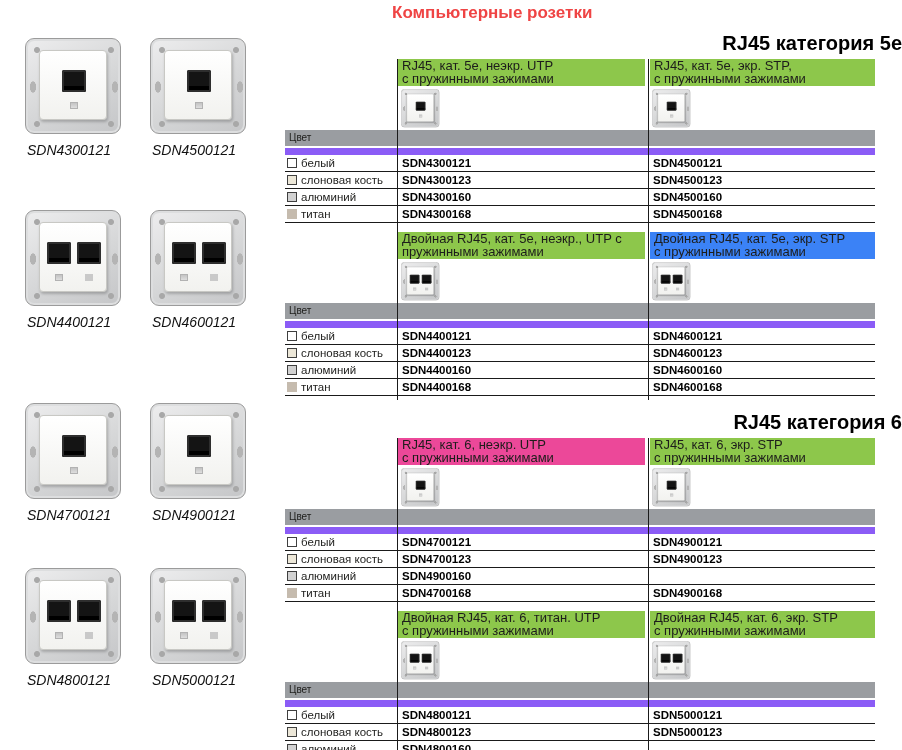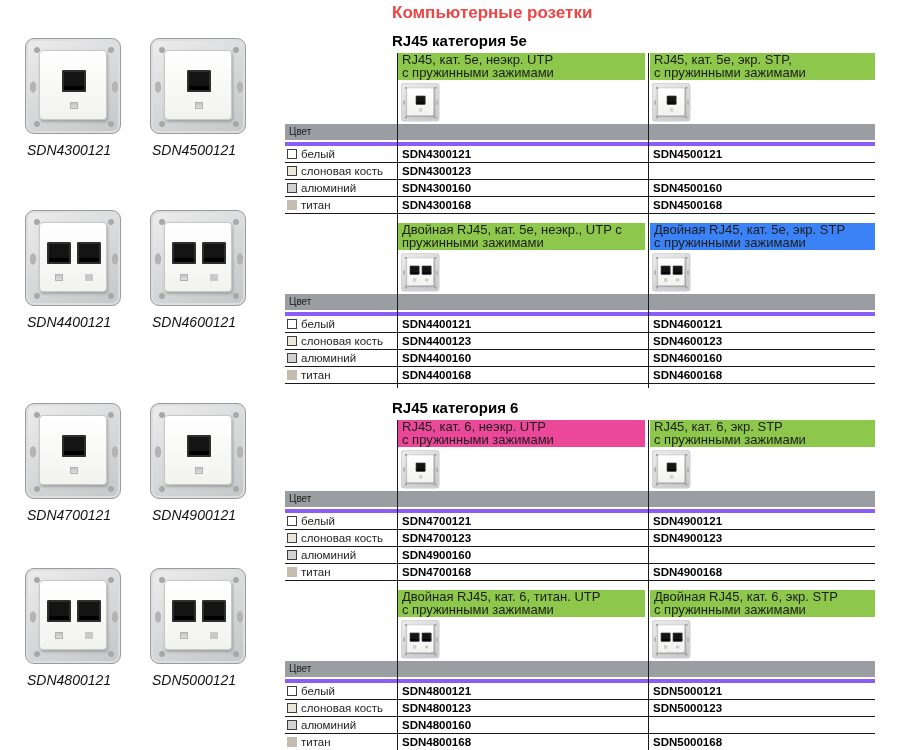--- a/index.html
+++ b/index.html
@@ -35,21 +35,21 @@
             background:linear-gradient(#c3c3c3,#dedede); border:1px solid #b2b2b2; }
   .socket.double .emblem { left:29px; box-shadow:30px 0 0 #c9c9c9; }
 
   
   .mini { width:40px; height:40px; margin:3px 0 0 4px; overflow:visible; }
   .mini .socket { transform:scale(0.4); transform-origin:0 0; }
 
   
   .right { position:absolute; left:285px; top:0; width:617px; }
   h1 { margin:3px 0 0 107px; font-size:17px; font-weight:bold; color:#ef4444; }
-  h2 { margin:9px 0 4px 107px; font-size:15px; font-weight:bold; color:#000; }
+  h2 { margin:9px 0 4px 107px; font-size:20px; font-weight:bold; color:#000;text-align:right; }
   h2.second { margin-top:11px; }
 
   .twrap { position:relative; width:590px; padding-bottom:4px; }
   .vline { position:absolute; top:0; bottom:0; width:1px; background:#1a1a1a; z-index:3; }
   .v1 { left:112px; } .v2 { left:363px; }
   .sub-gap { height:9px; }
 
   .row  { display:flex; }
   .lab  { flex:none; width:112px; padding-left:2px; }
   .c1   { flex:none; width:251px; }
@@ -59,21 +59,21 @@
   .ghdr { height:100%; padding:1px 16px 0 4px; font-size:13px; font-weight:normal;
           line-height:12.5px; color:#1d1d1b; }
   .c1 .ghdr { margin-left:1px; margin-right:3px; }
   .c2 .ghdr { margin-left:2px; }
 
   .img-row { height:44px; }
 
   .cvet-row { height:16px; margin-bottom:2px; padding-left:4px;
               font-size:10px; line-height:16px; color:#1d1d1b; }
 
-  .crows { border-top:4px solid #8b5cf6; }
+  .crows { border-top:7px solid #8b5cf6; }
   .color-row { height:17px; border-bottom:1px solid #1a1a1a; font-size:11.5px; line-height:16px; }
   .swatch { display:inline-block; width:10px; height:10px; margin-right:4px; vertical-align:-1px;
             border:1px solid #3f3f3f; }
   .swatch.nb { border:none; }
   .code { font-weight:bold; padding-left:5px; color:#000; }
 </style>
 </head>
 <body>
 
 <div class="gallery">
@@ -205,20 +205,21 @@
       </div>
       <div class="crows">
         <div class="row color-row">
           <div class="lab"><span class="swatch" style="background-color: rgb(255, 255, 255);"></span><span>белый</span></div>
           <div class="c1 code">SDN4300121</div>
           <div class="c2 code">SDN4500121</div>
         </div>
         <div class="row color-row">
           <div class="lab"><span class="swatch" style="background-color: rgb(236, 231, 216);"></span><span>слоновая кость</span></div>
           <div class="c1 code">SDN4300123</div>
+          <div class="c2 code">SDN4500123</div>
         </div>
         <div class="row color-row">
           <div class="lab"><span class="swatch" style="background-color: rgb(210, 210, 210);"></span><span>алюминий</span></div>
           <div class="c1 code">SDN4300160</div>
           <div class="c2 code">SDN4500160</div>
         </div>
         <div class="row color-row">
           <div class="lab"><span class="swatch nb" style="background-color: rgb(197, 187, 174);"></span><span>титан</span></div>
           <div class="c1 code">SDN4300168</div>
           <div class="c2 code">SDN4500168</div>

